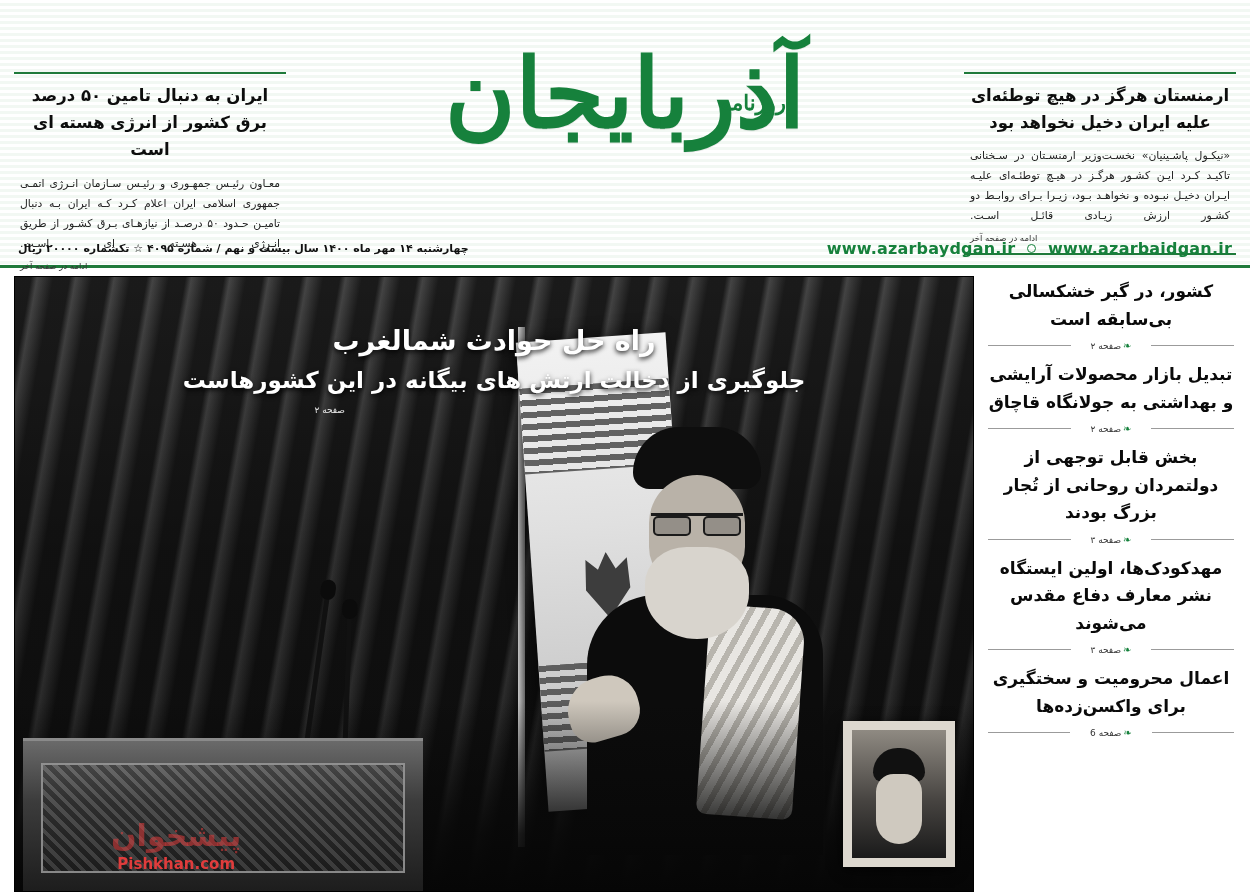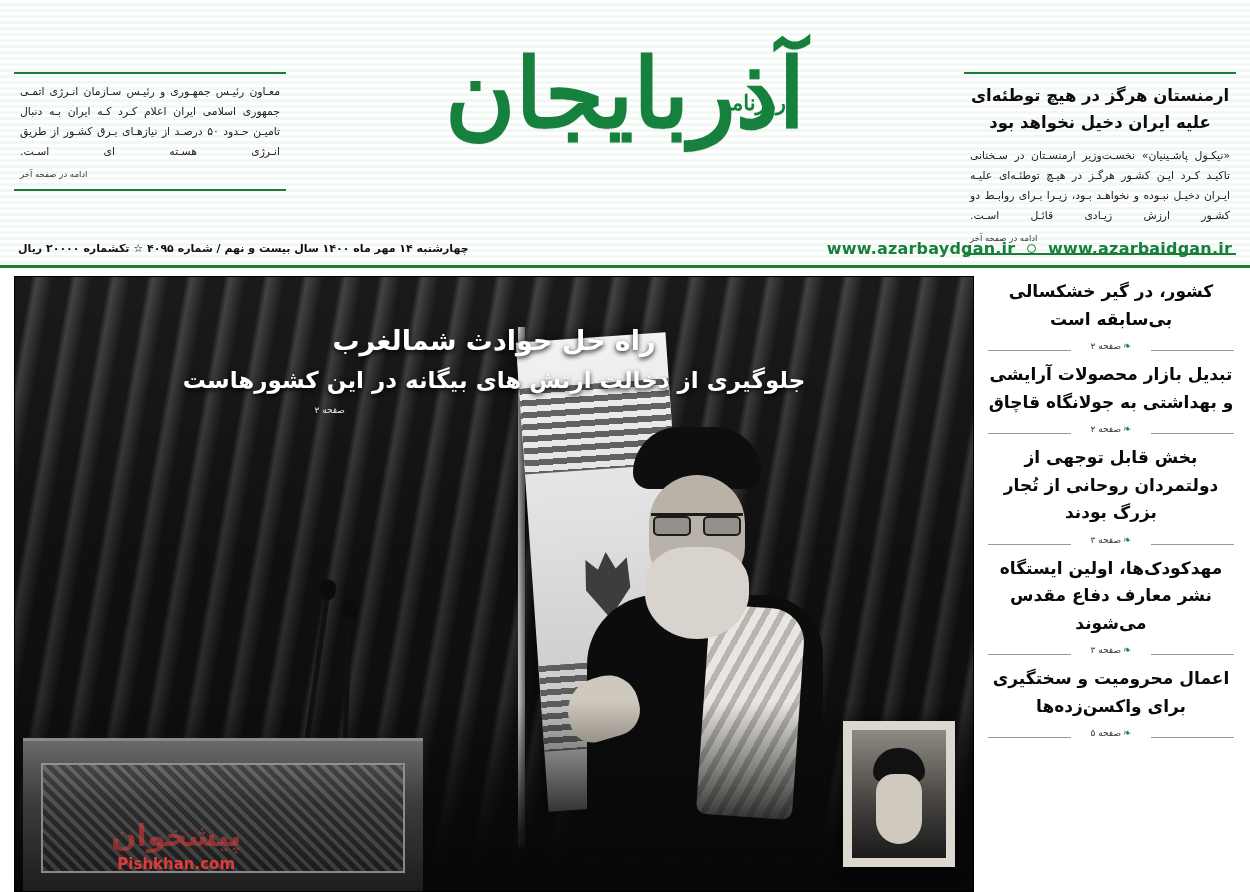--- a/index.html
+++ b/index.html
@@ -173,21 +173,21 @@
     margin: 0;
     font-size: 17px;
     line-height: 1.62;
     font-weight: bold;
     color: #0a0a0a;
     text-align: center;
     direction: rtl;
   }
   .hl-rule {
     display: flex;
-    align-items: flex-end;
+    align-items: center;
     justify-content: center;
     gap: 20px;
     margin: 7px 0 10px 0;
   }
   .hl-rule .ln {
     flex: 1;
     height: 1px;
     background: #9b9b9b;
   }
   .hl-page {
@@ -494,20 +494,21 @@
         <p>«نیکـول پاشـینیان» نخسـت‌وزیر ارمنسـتان در سـخنانی تاکیـد کـرد ایـن کشـور هرگـز در هیـچ توطئـه‌ای علیـه ایـران دخیـل نبـوده و نخواهـد بـود، زیـرا بـرای روابـط دو کشـور ارزش زیـادی قائـل اسـت.</p>
         <span class="cont">ادامه در صفحه آخر</span>
       </div>
 
       <div class="logo-wrap">
         <div class="logo-main">آذربایجان</div>
         <div class="logo-sub">روزنامه</div>
       </div>
 
       <div class="side-box left">
+        <h2>ایران به دنبال تامین ۵۰ درصد برق کشور از انرژی هسته ای است</h2>
         <p>معـاون رئیـس جمهـوری و رئیـس سـازمان انـرژی اتمـی جمهوری اسلامی ایران اعلام کـرد کـه ایران بـه دنبال تامیـن حـدود ۵۰ درصـد از نیازهـای بـرق کشـور از طریق انـرژی هسـته ای اسـت.</p>
         <span class="cont">ادامه در صفحه آخر</span>
       </div>
 
       <div class="info-strip">
         <div class="sites">
           <span>www.azarbaydgan.ir</span>
           <span class="dot"></span>
           <span>www.azarbaidgan.ir</span>
         </div>
@@ -554,21 +555,21 @@
           <span class="ln"></span>
           <span class="hl-page"><span class="leaf">❧</span><span>صفحه ۳</span></span>
           <span class="ln"></span>
         </div>
       </div>
 
       <div class="hl-item">
         <h3>اعمال محرومیت و سختگیری برای واکسن‌زده‌ها</h3>
         <div class="hl-rule">
           <span class="ln"></span>
-          <span class="hl-page"><span class="leaf">❧</span><span>صفحه ۵</span></span>
+          <span class="hl-page"><span class="leaf">❧</span><span>صفحه 6</span></span>
           <span class="ln"></span>
         </div>
       </div>
 
 
     </div>
 
     <div class="photo-col">
       <div class="photo"></div>
 

